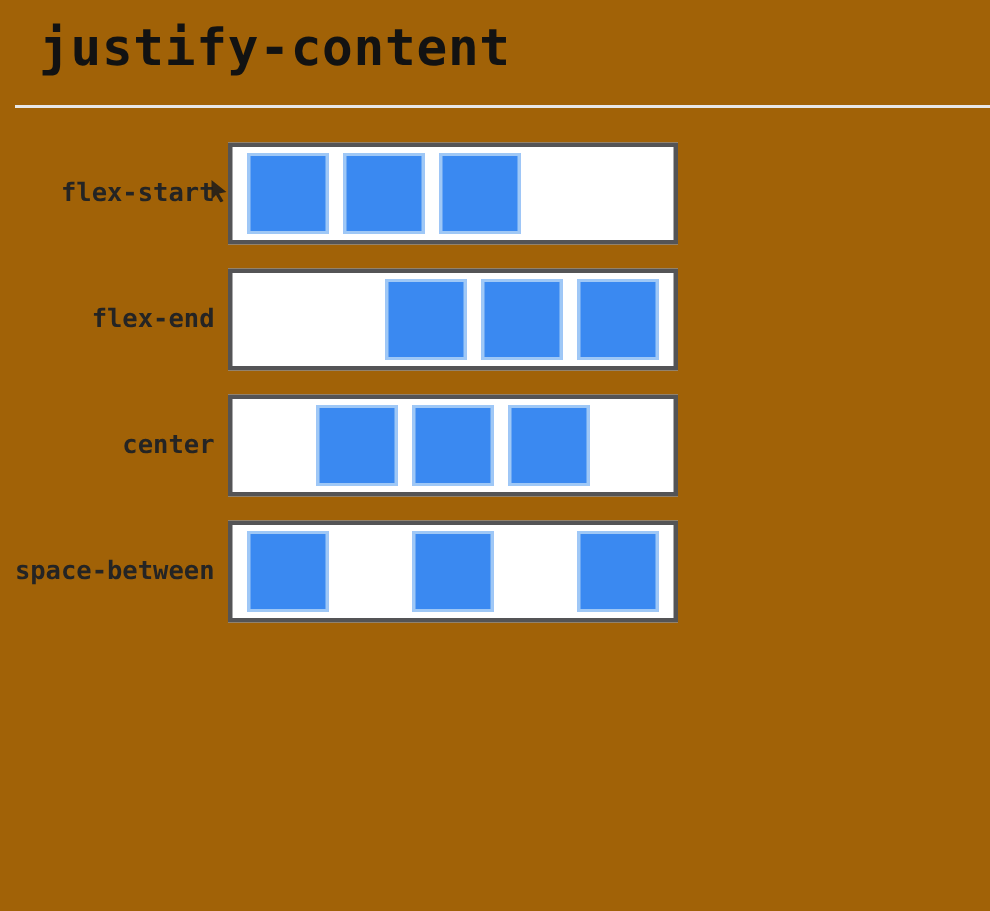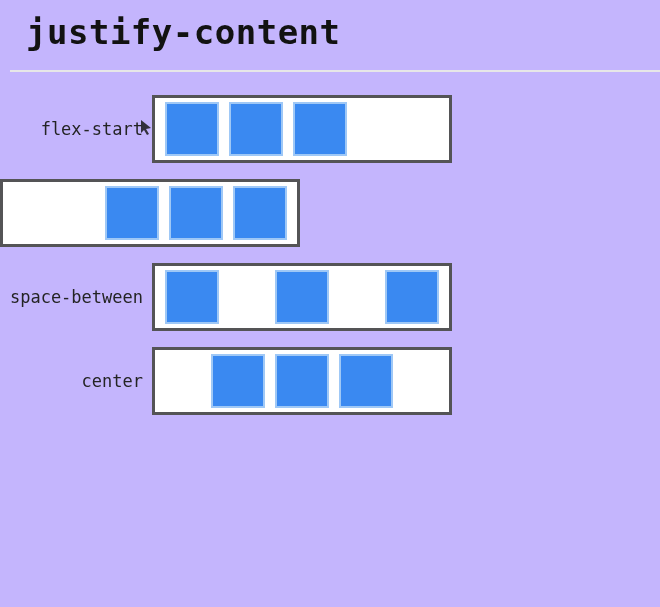--- a/index.html
+++ b/index.html
@@ -4,21 +4,21 @@
 <style>
   html, body {
     margin: 0;
     padding: 0;
     background: #ffffff;
   }
   .page {
     position: relative;
     width: 660px;
     height: 607px;
-    background: #c4b5fd;
+    background: #a16207;
     overflow: hidden;
     font-family: "DejaVu Sans Mono", "Liberation Mono", monospace;
   }
   .page-title {
     position: absolute;
     left: 26px;
     top: 12px;
     margin: 0;
     font-size: 34px;
     font-weight: bold;
@@ -32,20 +32,21 @@
     right: 0;
     top: 70px;
     height: 2px;
     background: #e7e7e7;
   }
   .rows {
     position: absolute;
     left: 0;
     top: 95px;
     width: 612px;
+    font-weight: bold;
   }
   .demo-row {
     display: flex;
     align-items: center;
     height: 68px;
     margin-bottom: 16px;
   }
   .demo-label {
     width: 152px;
     box-sizing: border-box;
@@ -97,39 +98,40 @@
     <div class="demo-row">
       <div class="demo-label">flex-start</div>
       <div class="demo-box" style="justify-content: flex-start;">
         <div class="square"></div>
         <div class="square"></div>
         <div class="square"></div>
       </div>
     </div>
 
     <div class="demo-row">
+      <div class="demo-label">flex-end</div>
       <div class="demo-box" style="justify-content: flex-end;">
+        <div class="square"></div>
+        <div class="square"></div>
+        <div class="square"></div>
+      </div>
+    </div>
+
+    <div class="demo-row">
+      <div class="demo-label">center</div>
+      <div class="demo-box" style="justify-content: center;">
         <div class="square"></div>
         <div class="square"></div>
         <div class="square"></div>
       </div>
     </div>
 
     <div class="demo-row">
       <div class="demo-label">space-between</div>
       <div class="demo-box" style="justify-content: space-between;">
-        <div class="square"></div>
-        <div class="square"></div>
-        <div class="square"></div>
-      </div>
-    </div>
-
-    <div class="demo-row">
-      <div class="demo-label">center</div>
-      <div class="demo-box" style="justify-content: center;">
         <div class="square"></div>
         <div class="square"></div>
         <div class="square"></div>
       </div>
     </div>
 
 
 
   </div>
 

